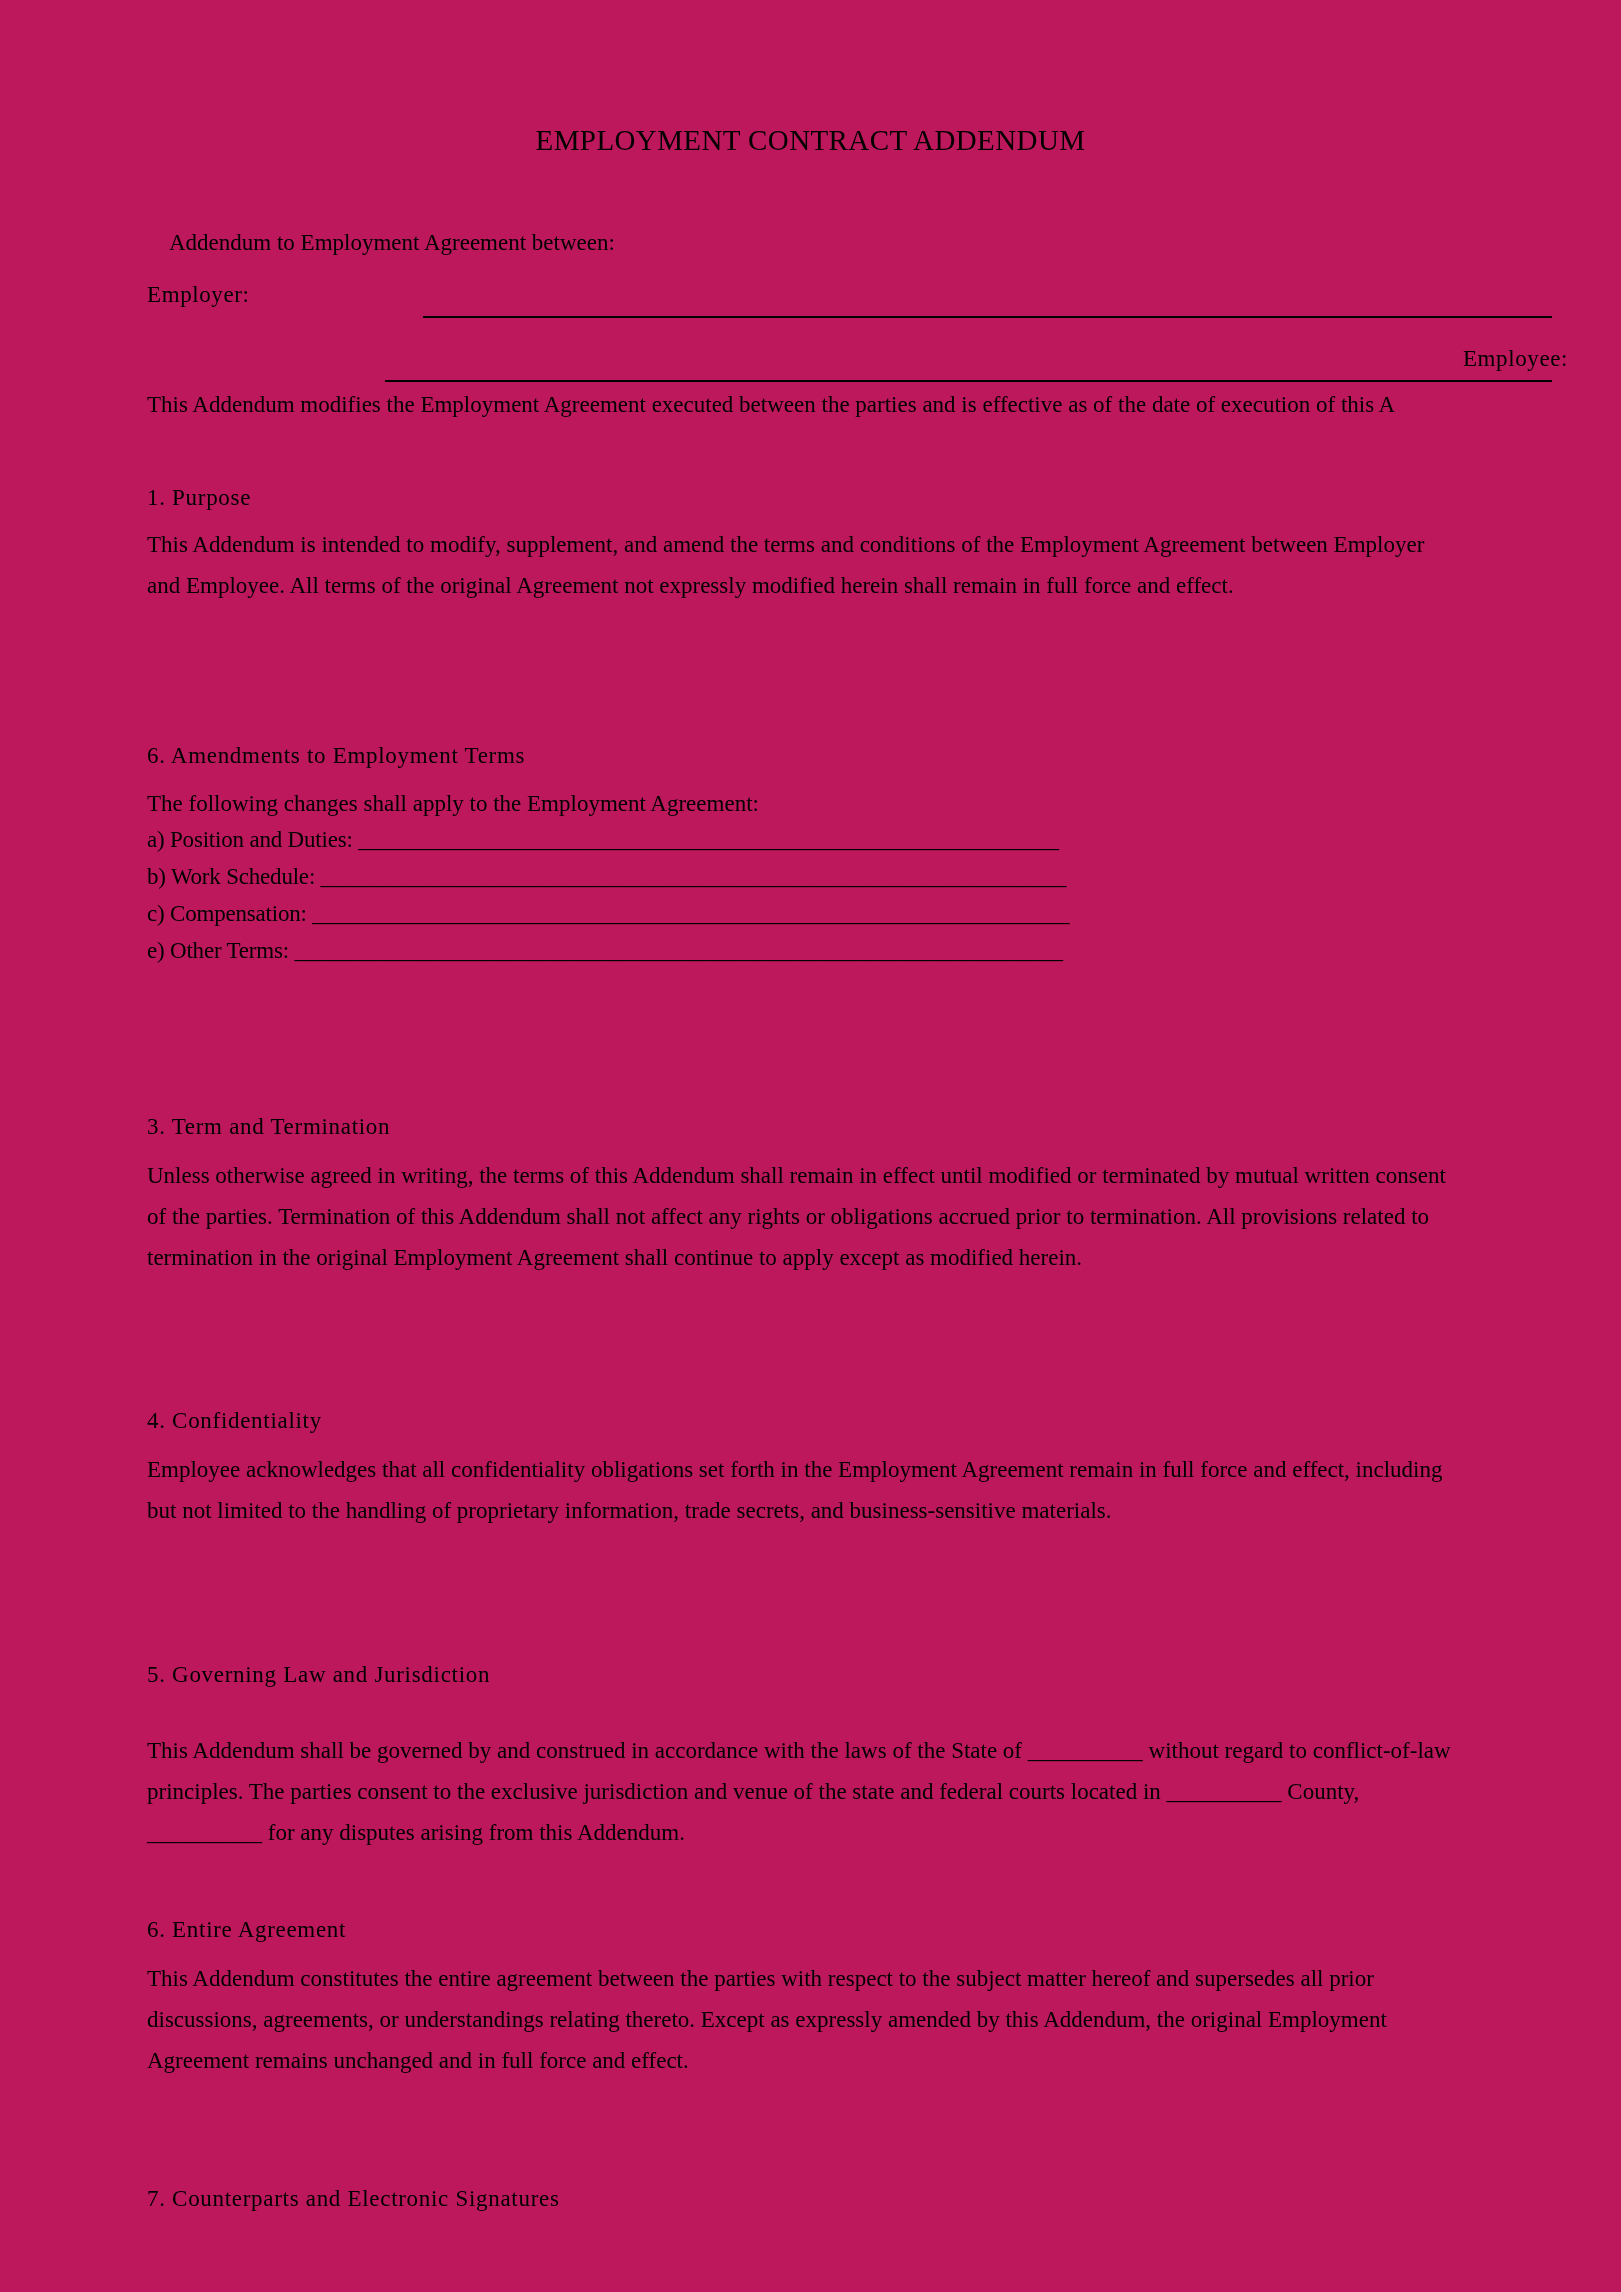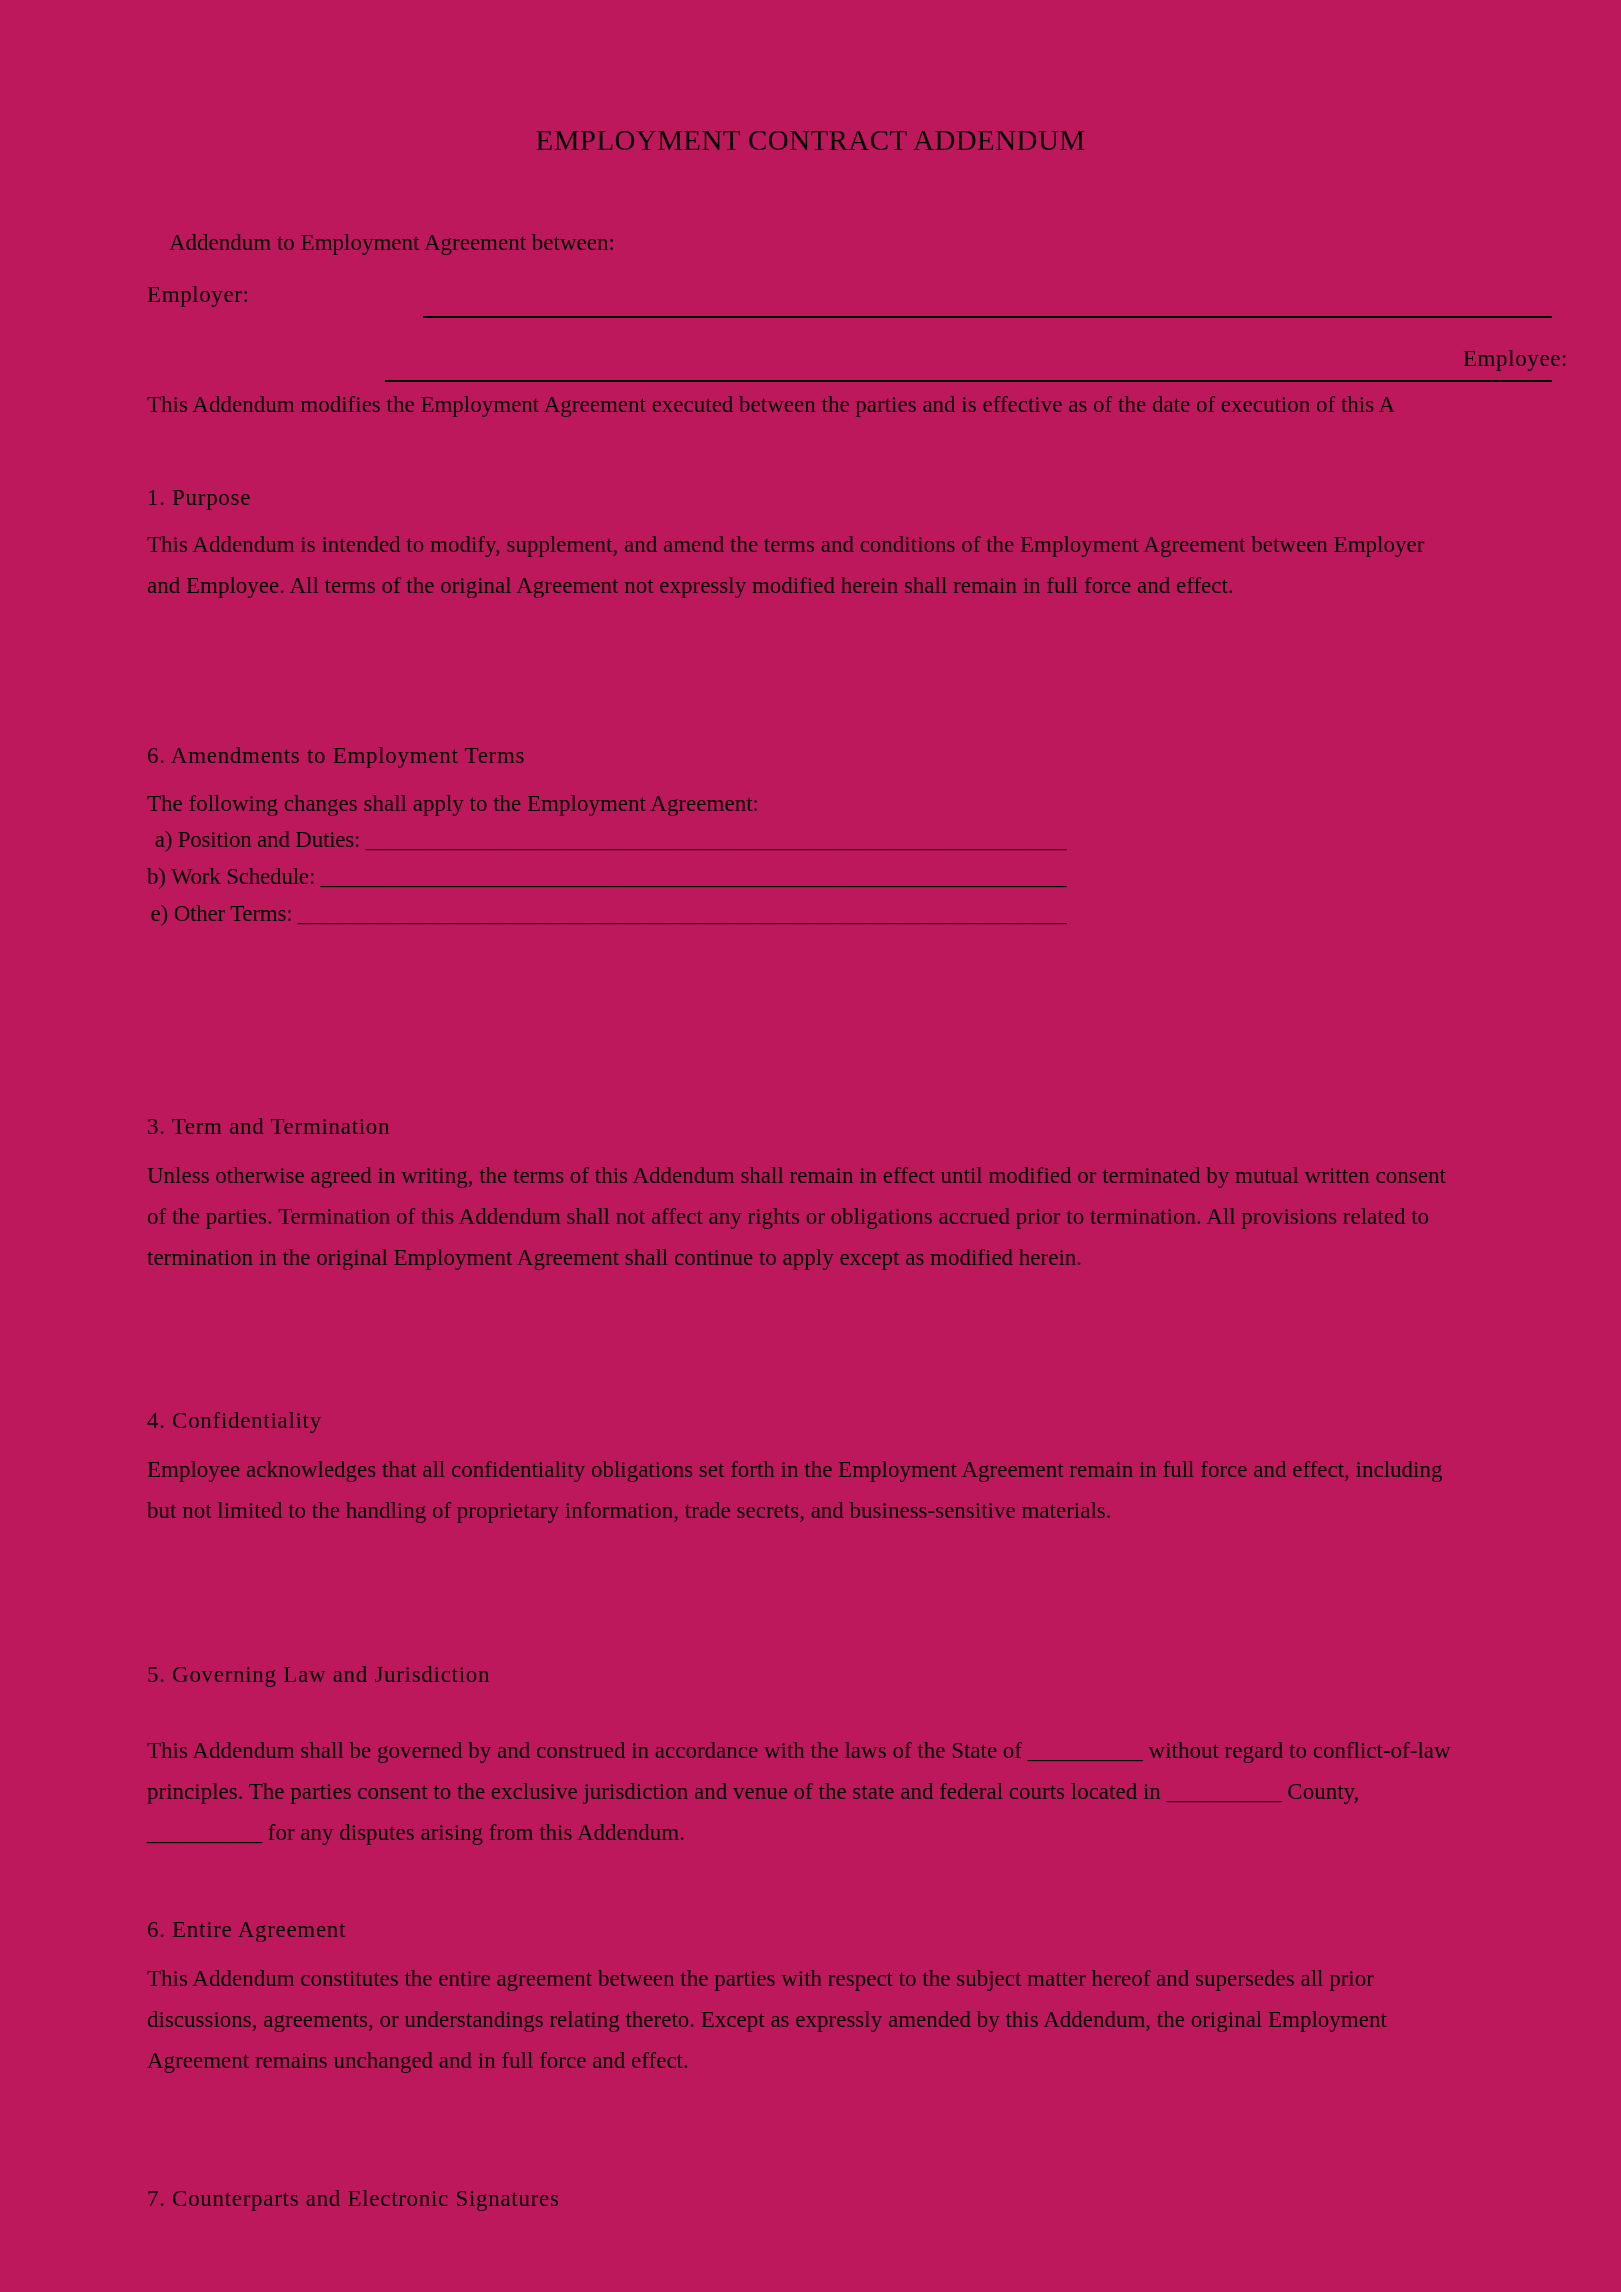--- a/index.html
+++ b/index.html
@@ -116,23 +116,24 @@
   </div>
 
   <div class="block para para-wide" style="top: 384px;">This Addendum modifies the Employment Agreement executed between the parties and is effective as of the date of execution of this A</div>
 
   <div class="block heading" style="top: 477px;">1. Purpose</div>
   <div class="block para" style="top: 524px;">This Addendum is intended to modify, supplement, and amend the terms and conditions of the Employment Agreement between Employer and Employee. All terms of the original Agreement not expressly modified herein shall remain in full force and effect.</div>
 
   <div class="block heading" style="top: 735px;">6. Amendments to Employment Terms</div>
   <div class="block para" style="top: 783px;">The following changes shall apply to the Employment Agreement:</div>
 
-  <div class="fill-list" style="top: 821px; text-align: right;">
+  <div class="fill-list" style="top: 821px;">
     <span class="fill-line">a) Position and Duties: ______________________________________________________________</span>
     <span class="fill-line">b) Work Schedule: __________________________________________________________________</span>
+    <span class="fill-line">c) Compensation: ___________________________________________________________________</span>
     <span class="fill-line">e) Other Terms: ____________________________________________________________________</span>
   </div>
 
   <div class="block heading" style="top: 1106px;">3. Term and Termination</div>
   <div class="block para" style="top: 1155px;">Unless otherwise agreed in writing, the terms of this Addendum shall remain in effect until modified or terminated by mutual written consent of the parties. Termination of this Addendum shall not affect any rights or obligations accrued prior to termination. All provisions related to termination in the original Employment Agreement shall continue to apply except as modified herein.</div>
 
   <div class="block heading" style="top: 1400px;">4. Confidentiality</div>
   <div class="block para" style="top: 1449px;">Employee acknowledges that all confidentiality obligations set forth in the Employment Agreement remain in full force and effect, including but not limited to the handling of proprietary information, trade secrets, and business-sensitive materials.</div>
 
   <div class="block heading" style="top: 1654px;">5. Governing Law and Jurisdiction</div>

